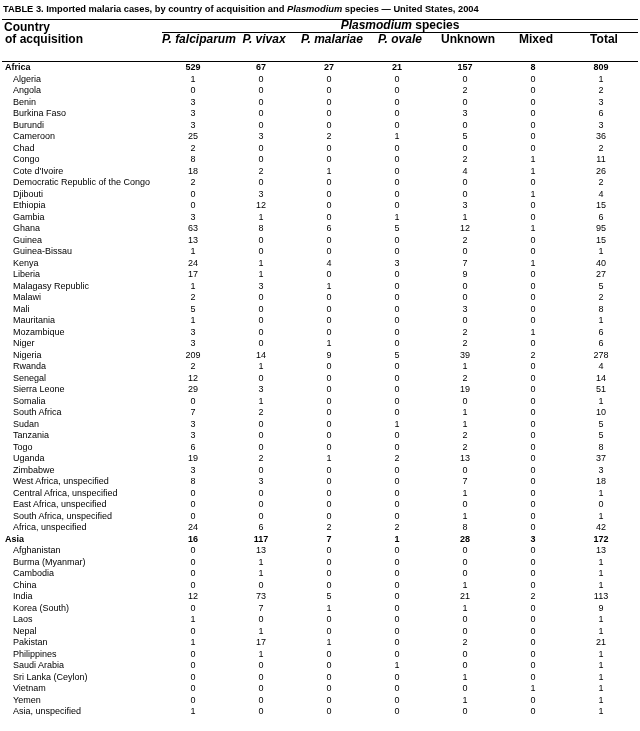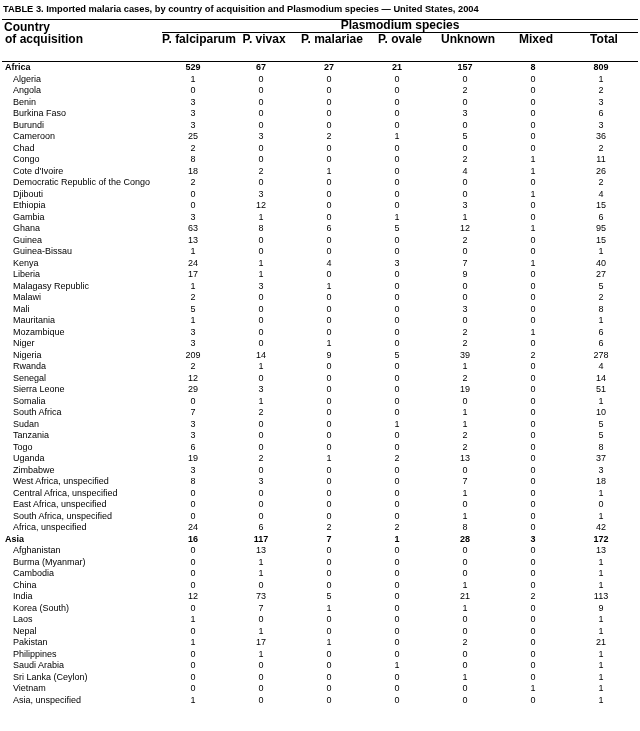--- a/index.html
+++ b/index.html
@@ -9,21 +9,21 @@
     background: #ffffff; color: #000000;
     font-family: "Liberation Sans", sans-serif;
   }
   .page { width: 640px; height: 731px; padding: 3px 2px 0 2px; overflow: hidden; }
   .title {
     font-size: 9.3px; font-weight: 700; line-height: 11px;
     padding: 1px 0 4px 1px;
     border-bottom: 1.4px solid #000;
     white-space: nowrap;
   }
-  .it { }
+  .it { font-style: italic; }
   table { width: 636px; border-collapse: collapse; table-layout: fixed; }
   col.c-label { width: 160px; }
   thead th {
     font-size: 12px; font-weight: 700; padding: 0;
     vertical-align: bottom; line-height: 11px; white-space: nowrap;
   }
   th.h-country { text-align: left; padding-left: 2px; }
   th.h-species-group { text-align: center; border-bottom: 1px solid #000; padding-bottom: 1px; margin-top: 44px; }
   tr.h2 th { border-bottom: 1px solid #000; padding-bottom: 16px; padding-top: 1px; }
   th.h-acq { text-align: left; padding-left: 3px; font-weight: 700; }
@@ -612,20 +612,30 @@
           <td class="label country">Vietnam</td>
           <td class="num">0</td>
           <td class="num">0</td>
           <td class="num">0</td>
           <td class="num">0</td>
           <td class="num">0</td>
           <td class="num">1</td>
           <td class="num">1</td>
         </tr>
         <tr class="country-row">
+          <td class="label country">Yemen</td>
+          <td class="num">0</td>
+          <td class="num">0</td>
+          <td class="num">0</td>
+          <td class="num">0</td>
+          <td class="num">1</td>
+          <td class="num">0</td>
+          <td class="num">1</td>
+        </tr>
+        <tr class="country-row">
           <td class="label country">Asia, unspecified</td>
           <td class="num">1</td>
           <td class="num">0</td>
           <td class="num">0</td>
           <td class="num">0</td>
           <td class="num">0</td>
           <td class="num">0</td>
           <td class="num">1</td>
         </tr>
       </tbody>

